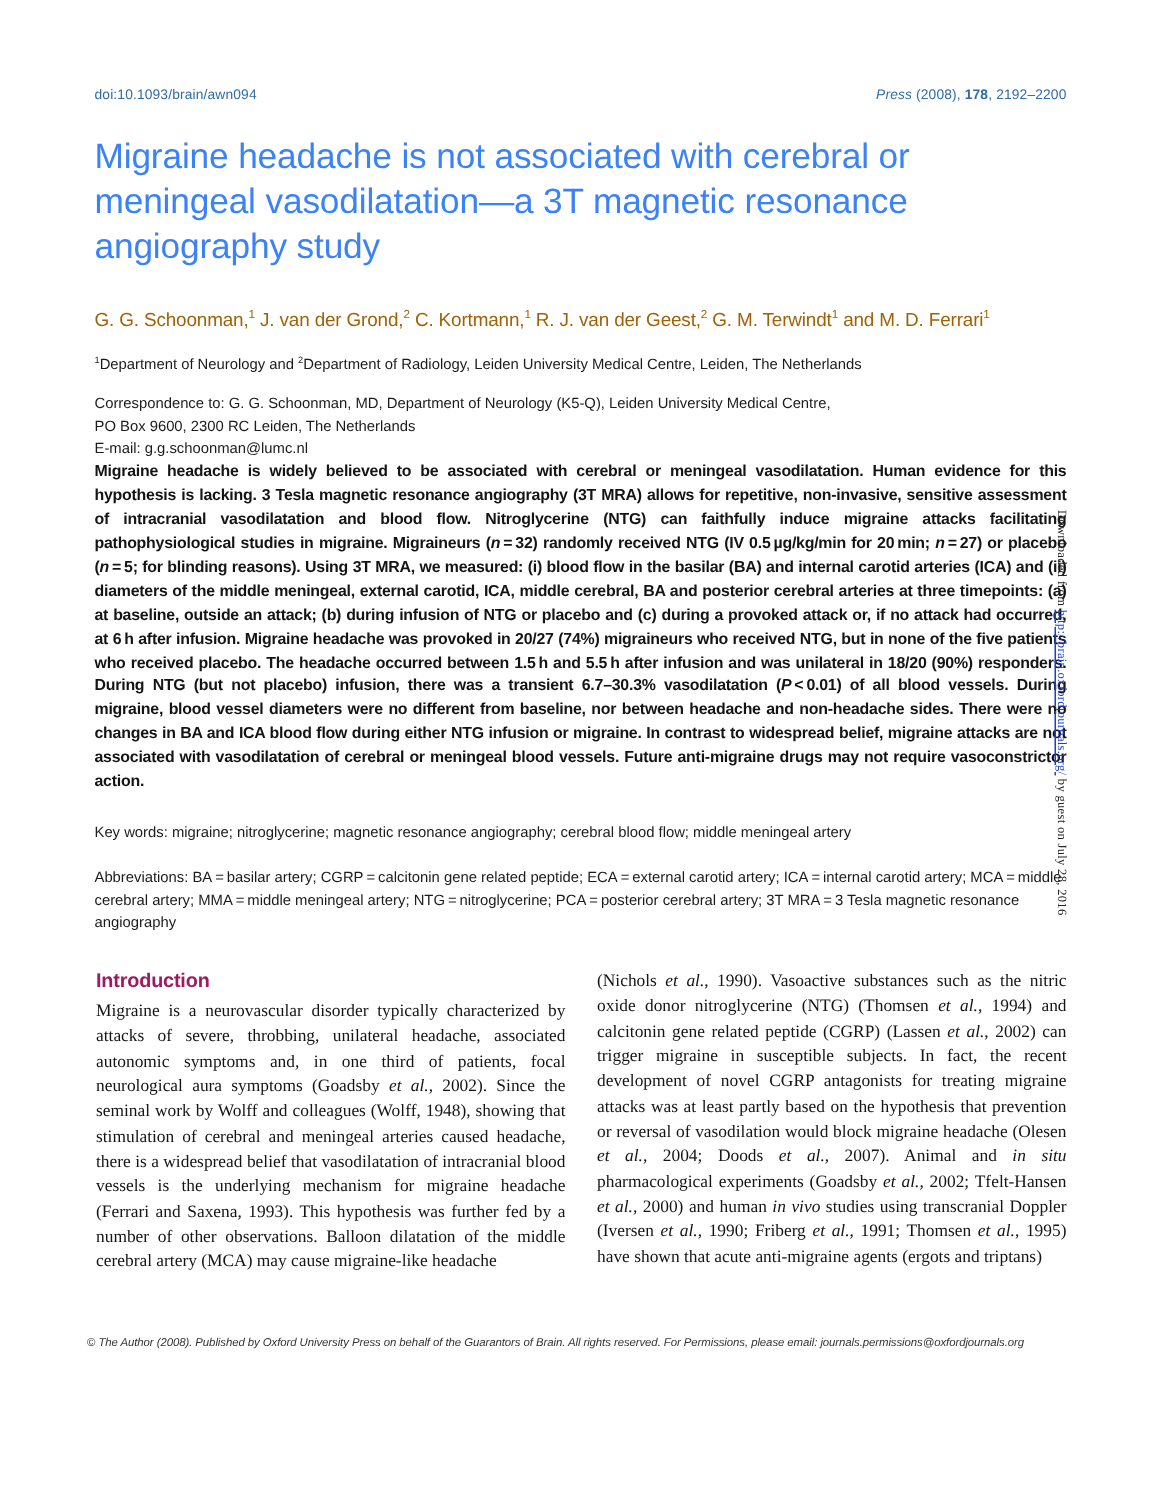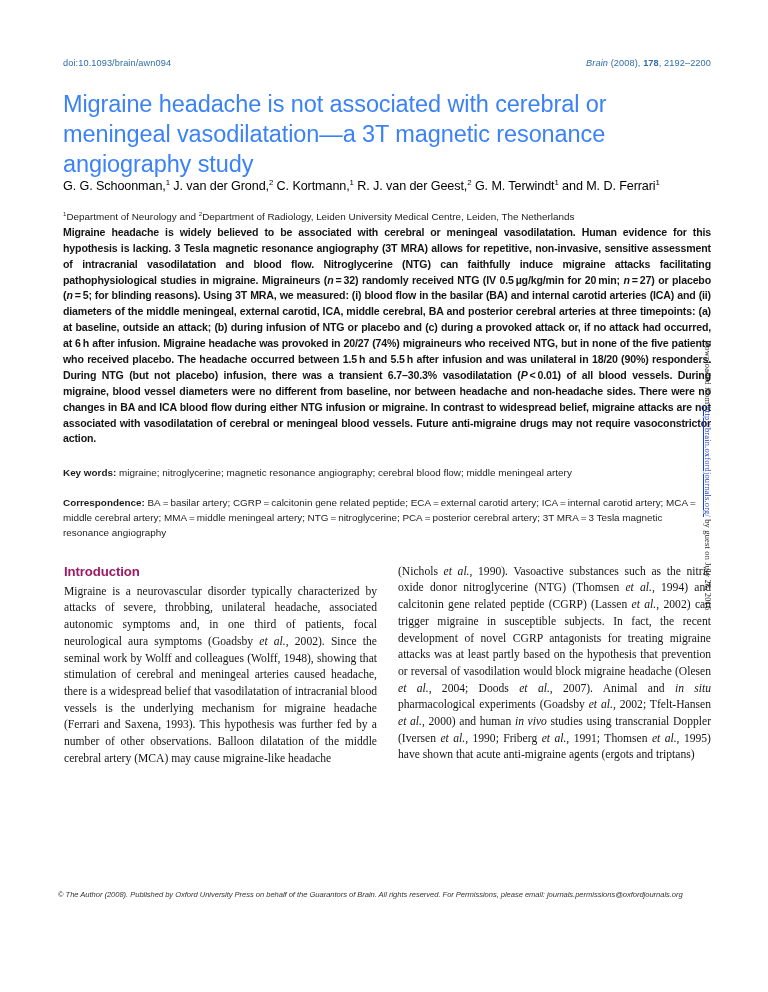--- a/index.html
+++ b/index.html
@@ -54,21 +54,22 @@
     color: #3b82f6;
     margin: 21px 0 0 0;
     letter-spacing: -0.1px;
     max-width: 600px;
   }
 
   
   .authors {
     font-family: "Liberation Sans", "DejaVu Sans", sans-serif;
     font-size: 12.6px;
-    color: #000000;
+    color: #a16207;
+    margin-top: 27px;
     letter-spacing: -0.1px;
   }
   sup {
     font-size: 0.62em;
     vertical-align: super;
     line-height: 0;
   }
 
   
   .affil {
@@ -101,21 +102,21 @@
   
   .kw, .abbr {
     font-family: "Liberation Sans", "DejaVu Sans", sans-serif;
     font-size: 9.9px;
     line-height: 1.5;
     color: #1b1b1b;
     text-align: left;
   }
   .kw { margin-top: 19px; }
   .abbr { margin-top: 15px; }
-  .kw b, .abbr b { font-weight: bold; }
+  .kw b, .abbr b { font-weight: normal; }
 
   .recvd {
     font-family: "Liberation Sans", "DejaVu Sans", sans-serif;
     font-style: italic;
     font-size: 9.7px;
     color: #1b1b1b;
     margin-top: 11px;
   }
 
   
@@ -181,35 +182,40 @@
 </style>
 </head>
 <body>
 
 <div class="page">
 
   <div class="sheet">
 
     <div class="runhead">
       <span class="doi">doi:10.1093/brain/awn094</span>
-      <span class="journal"><span>Brain</span><span class="rest"> (2008), </span><span class="vol">178</span><span class="rest">, 2192–2200</span></span>
+      <span class="journal"><span>Press</span><span class="rest"> (2008), </span><span class="vol">178</span><span class="rest">, 2192–2200</span></span>
     </div>
 
     <h1 class="title">Migraine headache is not associated with cerebral or meningeal vasodilatation—a 3T magnetic resonance angiography study</h1>
 
     <div class="authors">G. G. Schoonman,<sup>1</sup> J. van der Grond,<sup>2</sup> C. Kortmann,<sup>1</sup> R. J. van der Geest,<sup>2</sup> G. M. Terwindt<sup>1</sup> and M. D. Ferrari<sup>1</sup></div>
 
     <div class="affil"><sup>1</sup>Department of Neurology and <sup>2</sup>Department of Radiology, Leiden University Medical Centre, Leiden, The Netherlands</div>
 
+    <div class="corr">
+      <div>Correspondence to: G. G. Schoonman, MD, Department of Neurology (K5-Q), Leiden University Medical Centre,</div>
+      <div>PO Box 9600, 2300 RC Leiden, The Netherlands</div>
+      <div>E-mail: g.g.schoonman@lumc.nl</div>
+    </div>
 
     <div class="abstract">Migraine headache is widely believed to be associated with cerebral or meningeal vasodilatation. Human evidence for this hypothesis is lacking. 3 Tesla magnetic resonance angiography (3T MRA) allows for repetitive, non-invasive, sensitive assessment of intracranial vasodilatation and blood flow. Nitroglycerine (NTG) can faithfully induce migraine attacks facilitating pathophysiological studies in migraine. Migraineurs (<i>n</i> = 32) randomly received NTG (IV 0.5 µg/kg/min for 20 min; <i>n</i> = 27) or placebo (<i>n</i> = 5; for blinding reasons). Using 3T MRA, we measured: (i) blood flow in the basilar (BA) and internal carotid arteries (ICA) and (ii) diameters of the middle meningeal, external carotid, ICA, middle cerebral, BA and posterior cerebral arteries at three timepoints: (a) at baseline, outside an attack; (b) during infusion of NTG or placebo and (c) during a provoked attack or, if no attack had occurred, at 6 h after infusion. Migraine headache was provoked in 20/27 (74%) migraineurs who received NTG, but in none of the five patients who received placebo. The headache occurred between 1.5 h and 5.5 h after infusion and was unilateral in 18/20 (90%) responders. During NTG (but not placebo) infusion, there was a transient 6.7–30.3% vasodilatation (<i>P</i> &lt; 0.01) of all blood vessels. During migraine, blood vessel diameters were no different from baseline, nor between headache and non-headache sides. There were no changes in BA and ICA blood flow during either NTG infusion or migraine. In contrast to widespread belief, migraine attacks are not associated with vasodilatation of cerebral or meningeal blood vessels. Future anti-migraine drugs may not require vasoconstrictor action.</div>
 
     <div class="kw"><b>Key words:</b><span> migraine; nitroglycerine; magnetic resonance angiography; cerebral blood flow; middle meningeal artery</span></div>
 
-    <div class="abbr"><b>Correspondence:</b><span> BA = basilar artery; CGRP = calcitonin gene related peptide; ECA = external carotid artery; ICA = internal carotid artery; MCA = middle cerebral artery; MMA = middle meningeal artery; NTG = nitroglycerine; PCA = posterior cerebral artery; 3T MRA = 3 Tesla magnetic resonance angiography</span></div>
+    <div class="abbr"><b>Abbreviations:</b><span> BA = basilar artery; CGRP = calcitonin gene related peptide; ECA = external carotid artery; ICA = internal carotid artery; MCA = middle cerebral artery; MMA = middle meningeal artery; NTG = nitroglycerine; PCA = posterior cerebral artery; 3T MRA = 3 Tesla magnetic resonance angiography</span></div>
 
 
     <div class="body-cols">
       <div class="col left">
         <h2 class="sec-title">Introduction</h2>
         <p class="para">Migraine is a neurovascular disorder typically characterized by attacks of severe, throbbing, unilateral headache, associated autonomic symptoms and, in one third of patients, focal neurological aura symptoms (Goadsby <i>et al.</i>, 2002). Since the seminal work by Wolff and colleagues (Wolff, 1948), showing that stimulation of cerebral and meningeal arteries caused headache, there is a widespread belief that vasodilatation of intracranial blood vessels is the underlying mechanism for migraine headache (Ferrari and Saxena, 1993). This hypothesis was further fed by a number of other observations. Balloon dilatation of the middle cerebral artery (MCA) may cause migraine-like headache</p>
       </div>
       <div class="col right">
         <p class="para">(Nichols <i>et al.</i>, 1990). Vasoactive substances such as the nitric oxide donor nitroglycerine (NTG) (Thomsen <i>et al.</i>, 1994) and calcitonin gene related peptide (CGRP) (Lassen <i>et al.</i>, 2002) can trigger migraine in susceptible subjects. In fact, the recent development of novel CGRP antagonists for treating migraine attacks was at least partly based on the hypothesis that prevention or reversal of vasodilation would block migraine headache (Olesen <i>et al.</i>, 2004; Doods <i>et al.</i>, 2007). Animal and <i>in situ</i> pharmacological experiments (Goadsby <i>et al.</i>, 2002; Tfelt-Hansen <i>et al.</i>, 2000) and human <i>in vivo</i> studies using transcranial Doppler (Iversen <i>et al.</i>, 1990; Friberg <i>et al.</i>, 1991; Thomsen <i>et al.</i>, 1995) have shown that acute anti-migraine agents (ergots and triptans)</p>
       </div>

